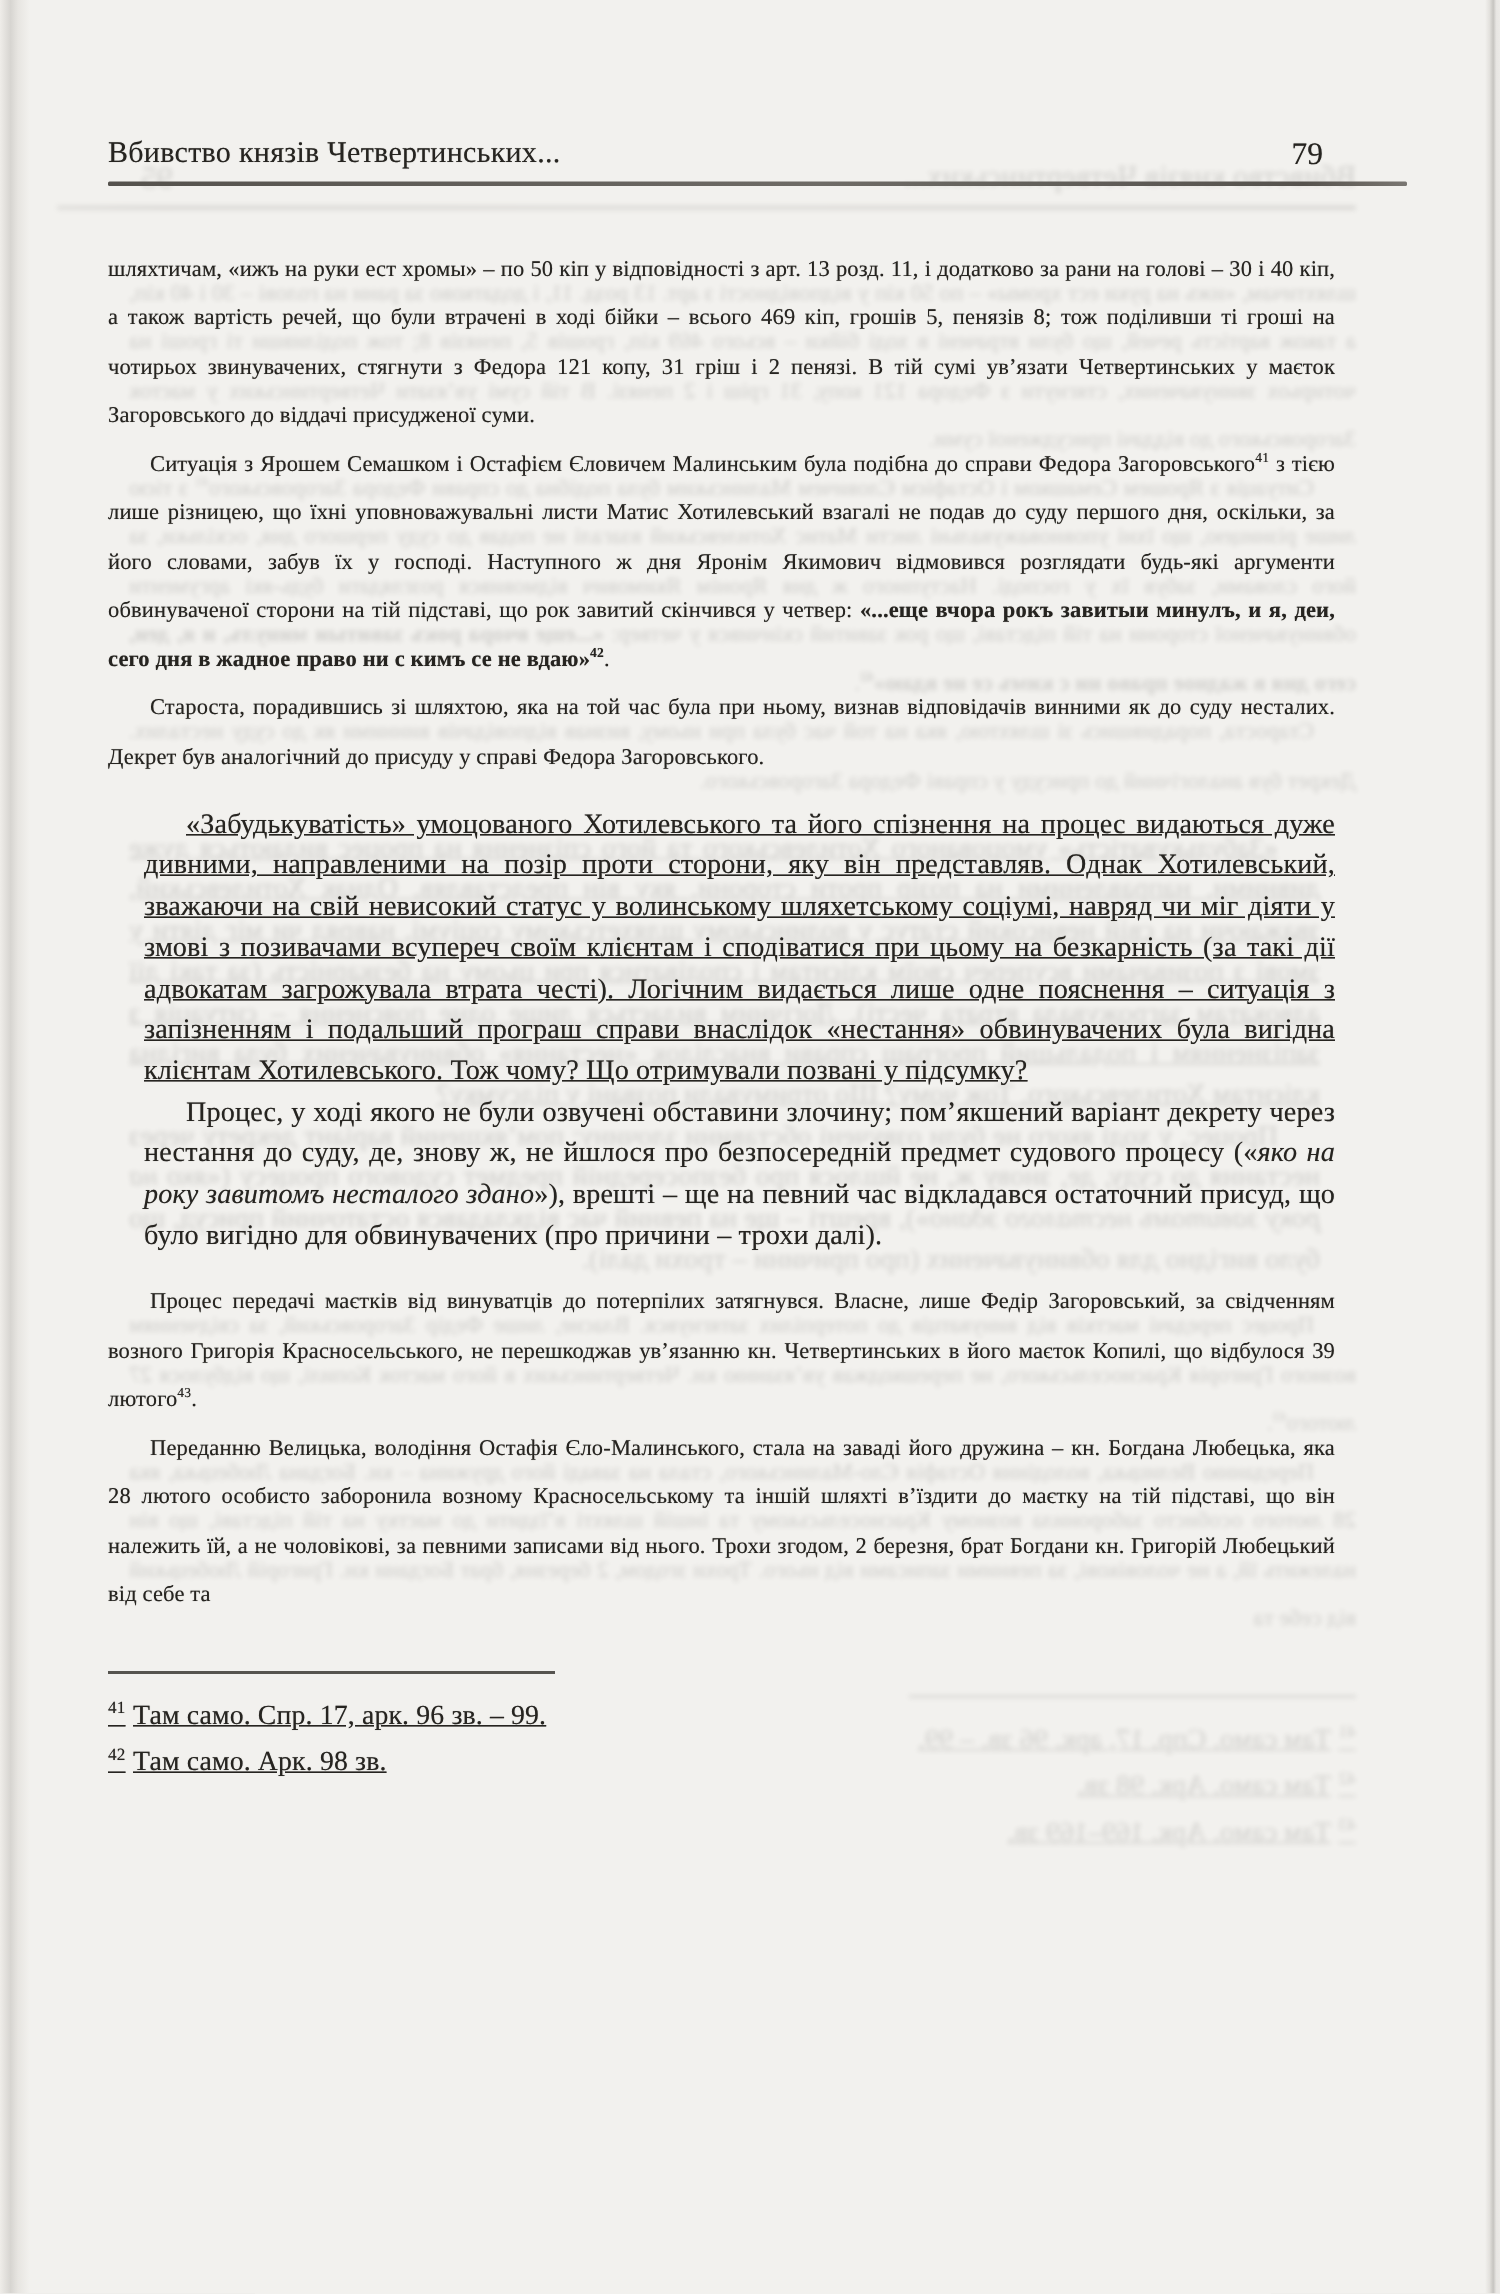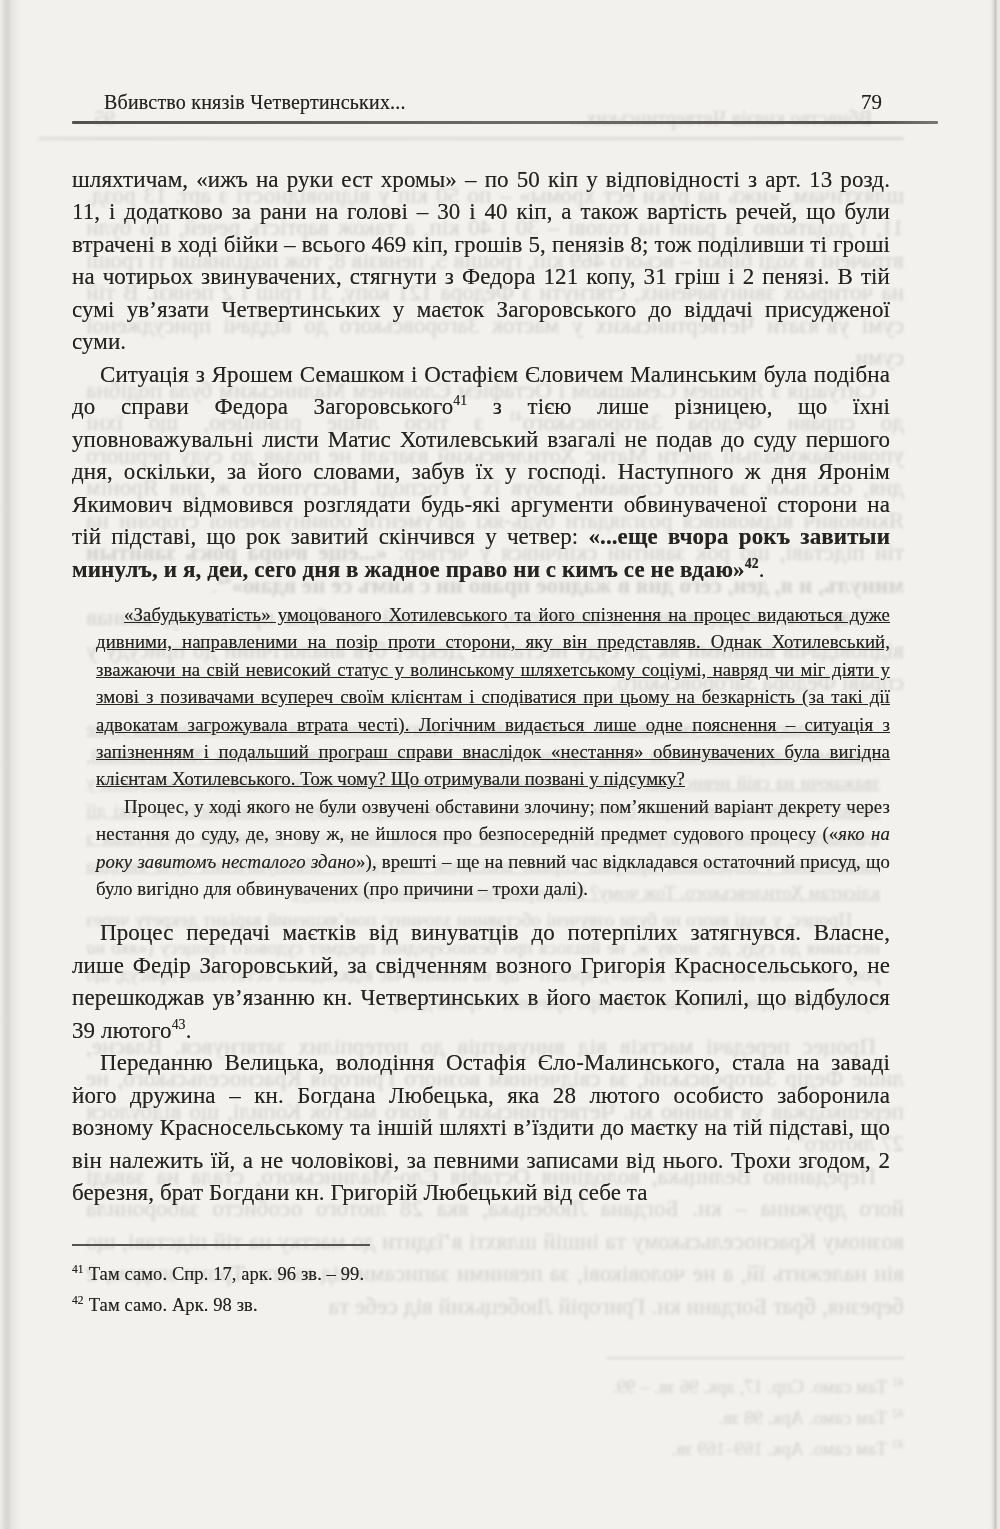--- a/index.html
+++ b/index.html
@@ -34,48 +34,48 @@
     transform: scaleX(-1) translate(-14px, 16px);
     filter: blur(1.7px) grayscale(25%);
     opacity: 0.15;
   }
   .content {
     position: absolute; left: 72px; top: 90px; width: 818px; z-index: 2;
     text-shadow: 0 0 0.5px rgba(38,36,32,0.55);
   }
   .header {
     display: flex; justify-content: space-between; align-items: center;
-    font-size: 20px; line-height: 24px; margin-left: 32px;
+    font-size: 20px; line-height: 24px;
   }
   .running-title { letter-spacing: 0.2px; }
   .page-number { font-size: 21px; padding-right: 8px; }
   .header-rule {
     height: 2.5px; width: 866px; margin-top: 7px;
     background: linear-gradient(90deg, #55524d, #6e6b66 55%, #55524d 92%, #7a7772);
     border-radius: 1px;
   }
   .body-text { margin-top: 40px; }
   .body-text p { margin: 0; }
   .p-body {
-    font-size: 23px; line-height: 32.5px;
+    font-size: 15px; line-height: 32.5px;
     text-align: justify; text-indent: 28px; letter-spacing: 0.1px;
   }
   .p-body.no-indent { text-indent: 0; }
   .p-block {
     font-size: 18.8px; line-height: 27.4px; margin-left: 24px !important;
     text-align: justify; text-indent: 28px; letter-spacing: 0.1px;
   }
   .p-body + .p-block { margin-top: 15px !important; text-decoration: underline; }
   .p-block + .p-body { margin-top: 15px !important; }
   .b { font-weight: bold; }
   .i { font-style: italic; }
   sup { font-size: 0.6em; line-height: 0; vertical-align: super; }
   .footnotes { margin-top: 34px; }
   .fn-rule { width: 298px; height: 2px; background: #56544f; margin-bottom: 13px; }
-  .fn { margin: 0; font-size: 18.5px; line-height: 31px; letter-spacing: 0.1px; }
+  .fn { margin: 0; font-size: 18.5px; line-height: 31px; letter-spacing: 0.1px; text-decoration: underline; }
   .fn sup { margin-right: 5px; font-size: 0.62em; }
 </style>
 </head>
 <body>
 
 <div class="page">
   <div class="ghost" id="ghost-layer">
       <div class="content">
     <div class="header">
       <span class="running-title">Вбивство князів Четвертинських...</span>
@@ -107,20 +107,21 @@
   <div class="content" id="page-content">
     <div class="header">
       <span class="running-title">Вбивство князів Четвертинських...</span>
       <span class="page-number">79</span>
     </div>
     <div class="header-rule"></div>
 
     <div class="body-text" id="body-paragraphs">
         <p class="p-body no-indent"><span>шляхтичам, «ижъ на руки ест хромы» – по 50 кіп у відповідності з арт. 13 розд. 11, і додатково за рани на голові – 30 і 40 кіп, а також вартість речей, що були втрачені в ході бійки – всього 469 кіп, грошів 5, пенязів 8; тож поділивши ті гроші на чотирьох звинувачених, стягнути з Федора 121 копу, 31 гріш і 2 пенязі. В тій сумі ув’язати Четвертинських у маєток Загоровського до віддачі присудженої суми.</span></p>
         <p class="p-body"><span>Ситуація з Ярошем Семашком і Остафієм Єловичем Малинським була подібна до справи Федора Загоровського</span><sup>41</sup><span> з тією лише різницею, що їхні уповноважувальні листи Матис Хотилевський взагалі не подав до суду першого дня, оскільки, за його словами, забув їх у господі. Наступного ж дня Яронім Якимович відмовився розглядати будь-які аргументи обвинуваченої сторони на тій підставі, що рок завитий скінчився у четвер: </span><span class="b">«...еще вчора рокъ завитыи минулъ, и я, деи, сего дня в жадное право ни с кимъ се не вдаю»</span><sup class="b">42</sup><span>.</span></p>
+        <p class="p-body"><span>Староста, порадившись зі шляхтою, яка на той час була при ньому, визнав відповідачів винними як до суду несталих. Декрет був аналогічний до присуду у справі Федора Загоровського.</span></p>
         <p class="p-block"><span>«Забудькуватість» умоцованого Хотилевського та його спізнення на процес видаються дуже дивними, направленими на позір проти сторони, яку він представляв. Однак Хотилевський, зважаючи на свій невисокий статус у волинському шляхетському соціумі, навряд чи міг діяти у змові з позивачами всупереч своїм клієнтам і сподіватися при цьому на безкарність (за такі дії адвокатам загрожувала втрата честі). Логічним видається лише одне пояснення – ситуація з запізненням і подальший програш справи внаслідок «нестання» обвинувачених була вигідна клієнтам Хотилевського. Тож чому? Що отримували позвані у підсумку?</span></p>
         <p class="p-block"><span>Процес, у ході якого не були озвучені обставини злочину; пом’якшений варіант декрету через нестання до суду, де, знову ж, не йшлося про безпосередній предмет судового процесу («</span><span class="i">яко на року завитомъ несталого здано</span><span>»), врешті – ще на певний час відкладався остаточний присуд, що було вигідно для обвинувачених (про причини – трохи далі).</span></p>
         <p class="p-body"><span>Процес передачі маєтків від винуватців до потерпілих затягнувся. Власне, лише Федір Загоровський, за свідченням возного Григорія Красносельського, не перешкоджав ув’язанню кн. Четвертинських в його маєток Копилі, що відбулося 39 лютого</span><sup>43</sup><span>.</span></p>
         <p class="p-body"><span>Переданню Велицька, володіння Остафія Єло-Малинського, стала на заваді його дружина – кн. Богдана Любецька, яка 28 лютого особисто заборонила возному Красносельському та іншій шляхті в’їздити до маєтку на тій підставі, що він належить їй, а не чоловікові, за певними записами від нього. Трохи згодом, 2 березня, брат Богдани кн. Григорій Любецький від себе та</span></p>
       </div>
 
     <div class="footnotes">
       <div class="fn-rule"></div>
       <div id="footnote-list">
           <p class="fn"><sup>41</sup>Там само. Спр. 17, арк. 96 зв. – 99.</p>

